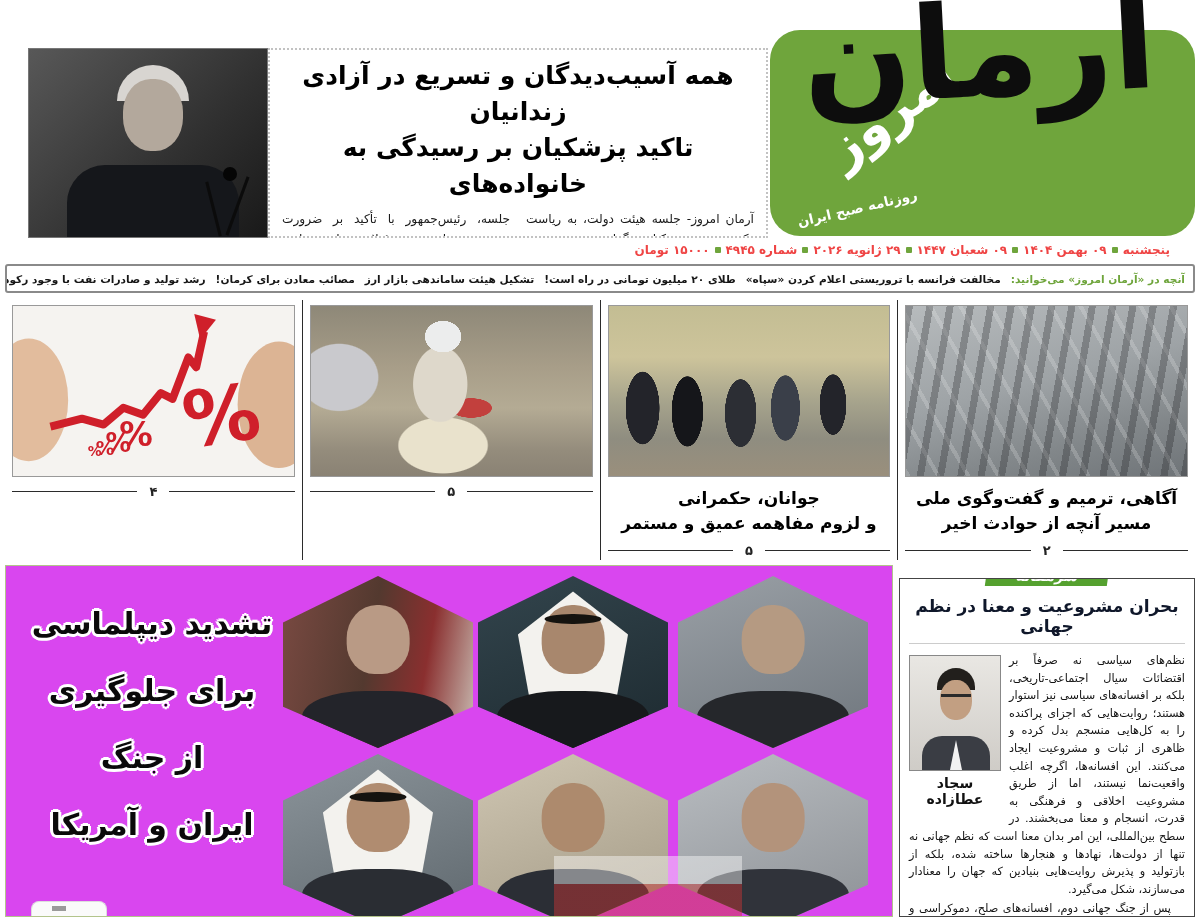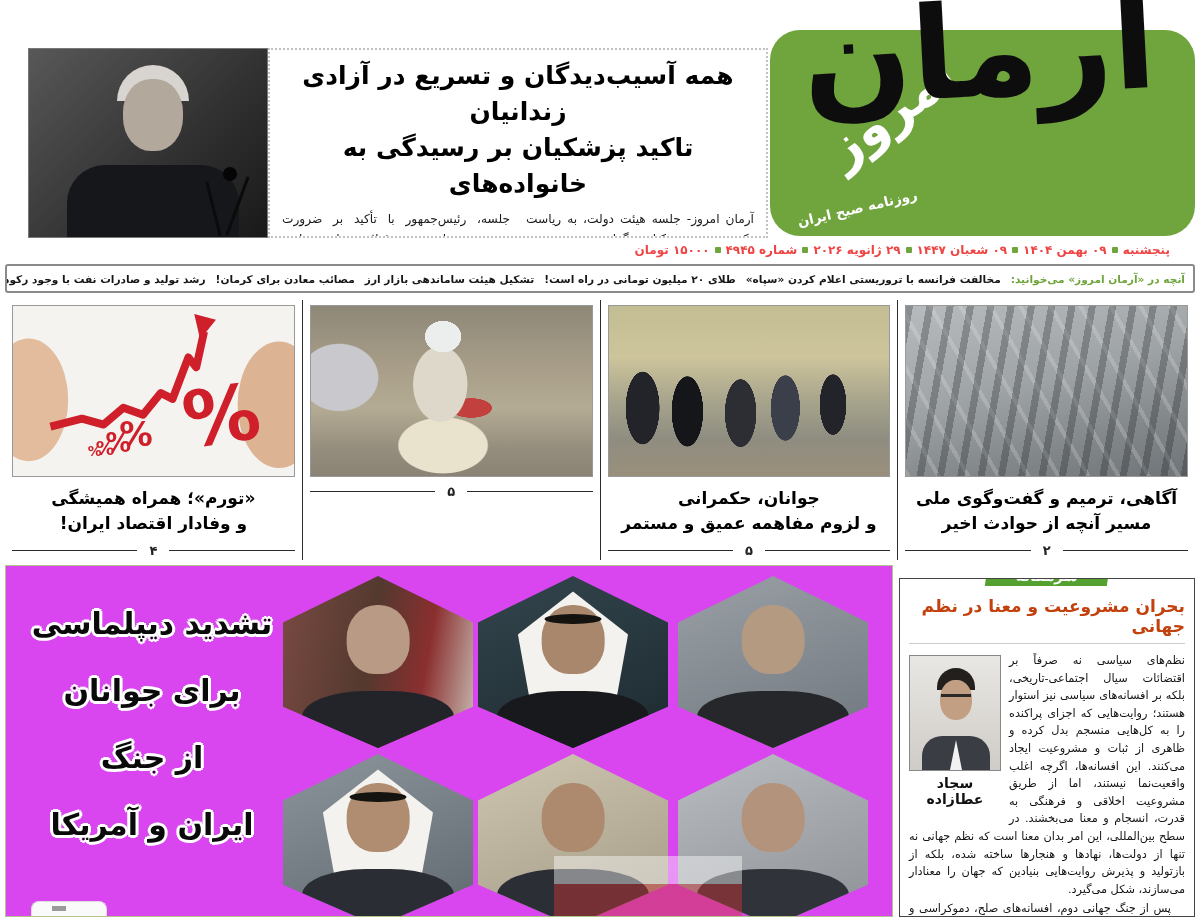--- a/index.html
+++ b/index.html
@@ -124,21 +124,21 @@
     background:#fafafa; border:1px solid #ddd; border-bottom:none;
     border-radius:8px 8px 0 0; }
   .corner-tab i { position:absolute; left:20px; top:4px; width:14px; height:5px;
     background:#9a9a9a; display:block; }
   
   .editorial { position:absolute; top:578px; right:5px; width:296px; height:339px;
     border:1.5px solid #444; background:#fff; padding:17px 9px 0; overflow:hidden; }
   .ed-label { position:absolute; top:-13px; right:50%;
     transform:translateX(50%) skewX(-8deg); background:#55a12f; color:#fff;
     font-weight:bold; font-size:14.5px; padding:2px 30px; }
-  .ed-title { font-weight:bold; font-size:17px; color:#c2410c;
+  .ed-title { text-align:center; font-weight:bold; font-size:17px; color:#0f172a;
     padding-bottom:7px; border-bottom:1px solid #ccc; margin-bottom:8px; }
   .ed-photo { float:left; width:92px; margin:3px 8px 4px 0; }
   .ed-img { height:116px; border:1px solid #888; position:relative; overflow:hidden;
     background:linear-gradient(#e9e7e3,#cfccc7); }
   .au-hair { position:absolute; top:12px; left:27px; width:38px; height:22px;
     background:#221f1c; border-radius:20px 20px 0 0; }
   .au-face { position:absolute; top:24px; left:30px; width:32px; height:40px;
     background:#c29f82; border-radius:46%; }
   .au-glass { position:absolute; top:38px; left:31px; width:30px; height:3px;
     background:#2a2a2a; }
@@ -242,36 +242,32 @@
         <ellipse cx="270" cy="100" rx="42" ry="64" fill="#dcb494"></ellipse>
         <path d="M38 122 L70 114 L92 120 L112 103 L132 110 L150 88 L162 94 L178 52 L186 62 L194 26" stroke="#cf1f2a" stroke-width="8" fill="none" stroke-linejoin="round"></path>
         <path d="M184 8 L206 14 L190 34 Z" fill="#cf1f2a"></path>
         <text x="215" y="138" font-size="78" font-weight="bold" fill="#cf1f2a" text-anchor="middle" transform="rotate(-8 215 135)">%</text>
         <text x="142" y="142" font-size="34" font-weight="bold" fill="#cf1f2a">%</text>
         <text x="120" y="148" font-size="26" font-weight="bold" fill="#cf1f2a">%</text>
         <text x="103" y="151" font-size="19" font-weight="bold" fill="#cf1f2a">%</text>
         <text x="90" y="152" font-size="14" font-weight="bold" fill="#cf1f2a">%</text>
       </svg>
     </div>
-    <div class="pcap">
-      <div>«تورم»؛ همراه همیشگی</div>
-      <div>و وفادار اقتصاد ایران!</div>
-    </div>
     <div class="prule">
       <span class="ln"></span>
         <span class="num">۴</span>
         <span class="ln"></span>
     </div>
   </div>
 </div>
 
 <div class="green-panel">
   <div class="feature">
     <div>تشدید دیپلماسی</div>
-    <div>برای جوانان</div>
+    <div>برای جلوگیری</div>
     <div>از جنگ</div>
     <div>ایران و آمریکا</div>
   </div>
 
   <div class="hex d1" style="left:277px; top:10px;">
     <div class="bh"></div>
       <div class="bb"></div>
   </div>
   <div class="hex d2" style="left:472px; top:10px;">
     <div class="hood"></div>

